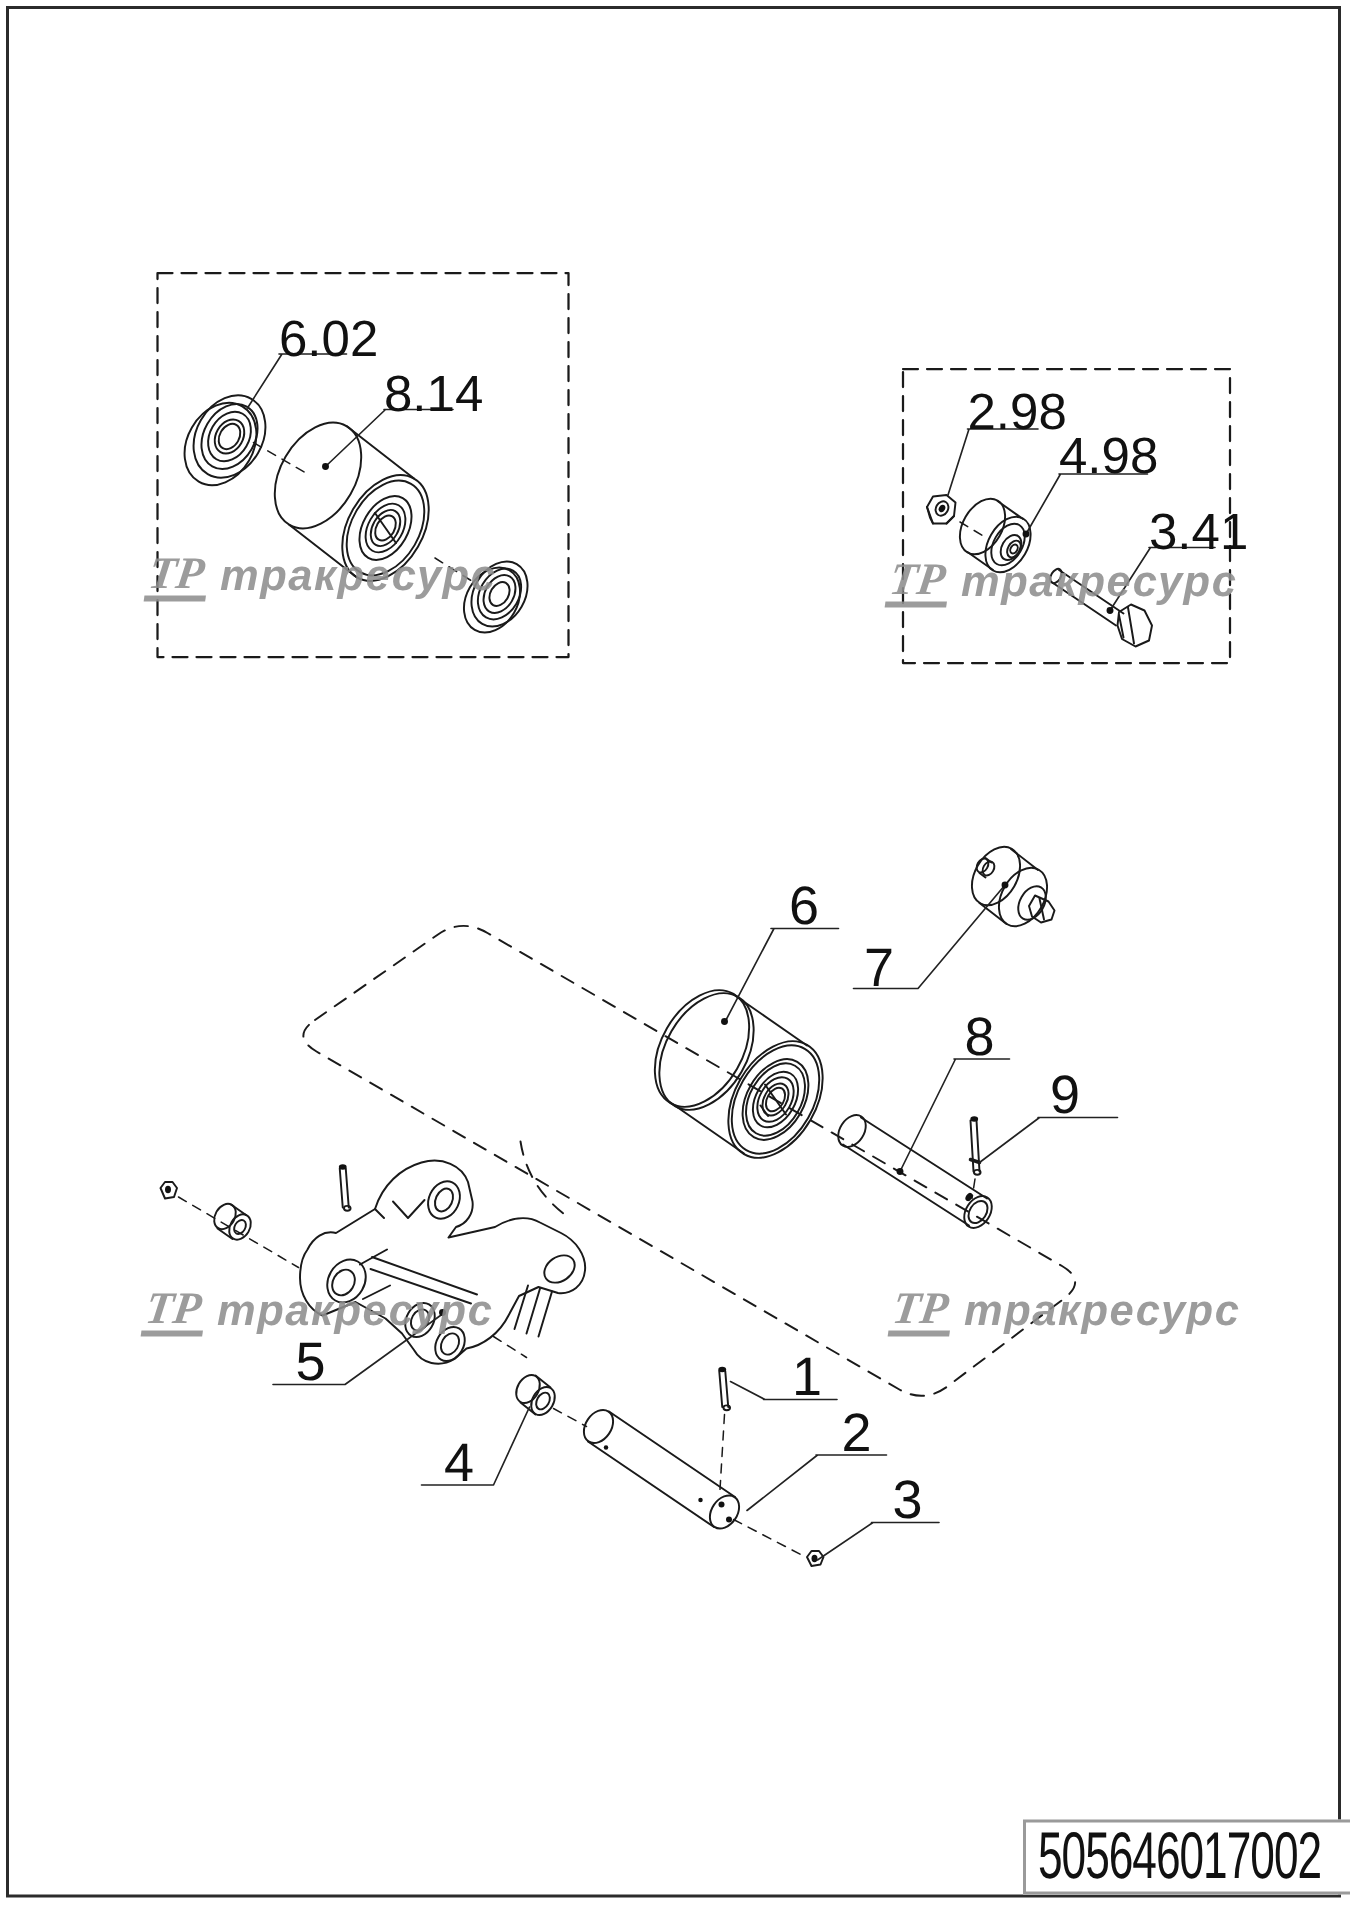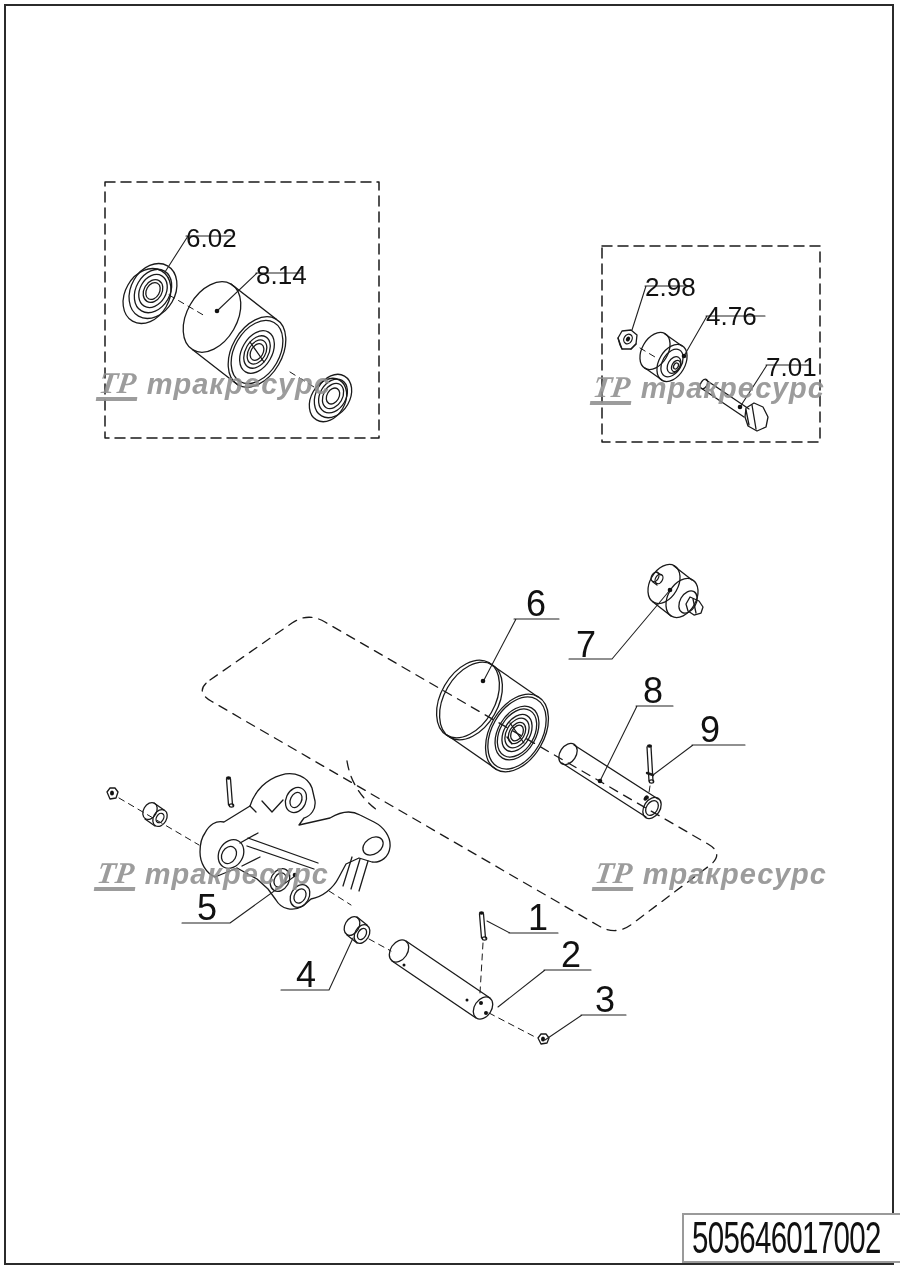--- a/index.html
+++ b/index.html
@@ -3,21 +3,21 @@
 <meta charset="utf-8">
 <style>
   html,body{margin:0;padding:0;background:#ffffff;}
   #page{position:relative;width:900px;height:1270px;background:#ffffff;overflow:hidden;
         font-family:"Liberation Sans",sans-serif;}
   #frame{position:absolute;left:4px;top:4px;width:890px;height:1261px;
          border:2px solid #2b2b2b;box-sizing:border-box;}
   svg.art{position:absolute;left:0;top:0;}
   .callout{position:absolute;color:#111;font-family:"Liberation Sans",sans-serif;
            font-weight:400;line-height:1;white-space:nowrap;}
-  .co-sm{font-size:26px;margin-top:16px;}
+  .co-sm{font-size:34px;}
   .co-lg{font-size:36px;}
   .wm{position:absolute;display:flex;align-items:center;gap:8px;
       color:#8f8f8f;opacity:0.88;pointer-events:none;}
   .wm-logo{font-family:"Liberation Serif",serif;font-style:italic;font-weight:bold;
            font-size:30px;line-height:0.9;border-bottom:4px solid #8f8f8f;
            padding:0 3px 1px 1px;transform:skewX(-8deg);}
   .wm-text{font-family:"Liberation Sans",sans-serif;font-style:italic;font-weight:bold;
            font-size:29px;letter-spacing:1px;}
   #pn-box{position:absolute;left:682px;top:1213px;width:251px;height:50px;
           border:2px solid #9a9a9a;box-sizing:border-box;background:#fff;
@@ -261,22 +261,22 @@
   </div>
   <div class="wm" style="left:594px;top:858px;">
     <span class="wm-logo">ТР</span>
     <span class="wm-text">тракресурс</span>
   </div>
 
   <div class="callout co-sm" style="left:186px;top:209px;">6.02</div>
   <div class="callout co-sm" style="left:256px;top:246px;">8.14</div>
 
   <div class="callout co-sm" style="left:645px;top:258px;">2.98</div>
-  <div class="callout co-sm" style="left:706px;top:287px;">4.76</div>
-  <div class="callout co-sm" style="left:766px;top:338px;">7.01</div>
+  <div class="callout co-sm" style="left:706px;top:287px;">4.98</div>
+  <div class="callout co-sm" style="left:766px;top:338px;">3.41</div>
 
   <div class="callout co-lg" style="left:526px;top:586px;">6</div>
   <div class="callout co-lg" style="left:576px;top:627px;">7</div>
   <div class="callout co-lg" style="left:643px;top:673px;">8</div>
   <div class="callout co-lg" style="left:700px;top:712px;">9</div>
   <div class="callout co-lg" style="left:197px;top:890px;">5</div>
   <div class="callout co-lg" style="left:296px;top:957px;">4</div>
   <div class="callout co-lg" style="left:528px;top:900px;">1</div>
   <div class="callout co-lg" style="left:561px;top:937px;">2</div>
   <div class="callout co-lg" style="left:595px;top:982px;">3</div>

